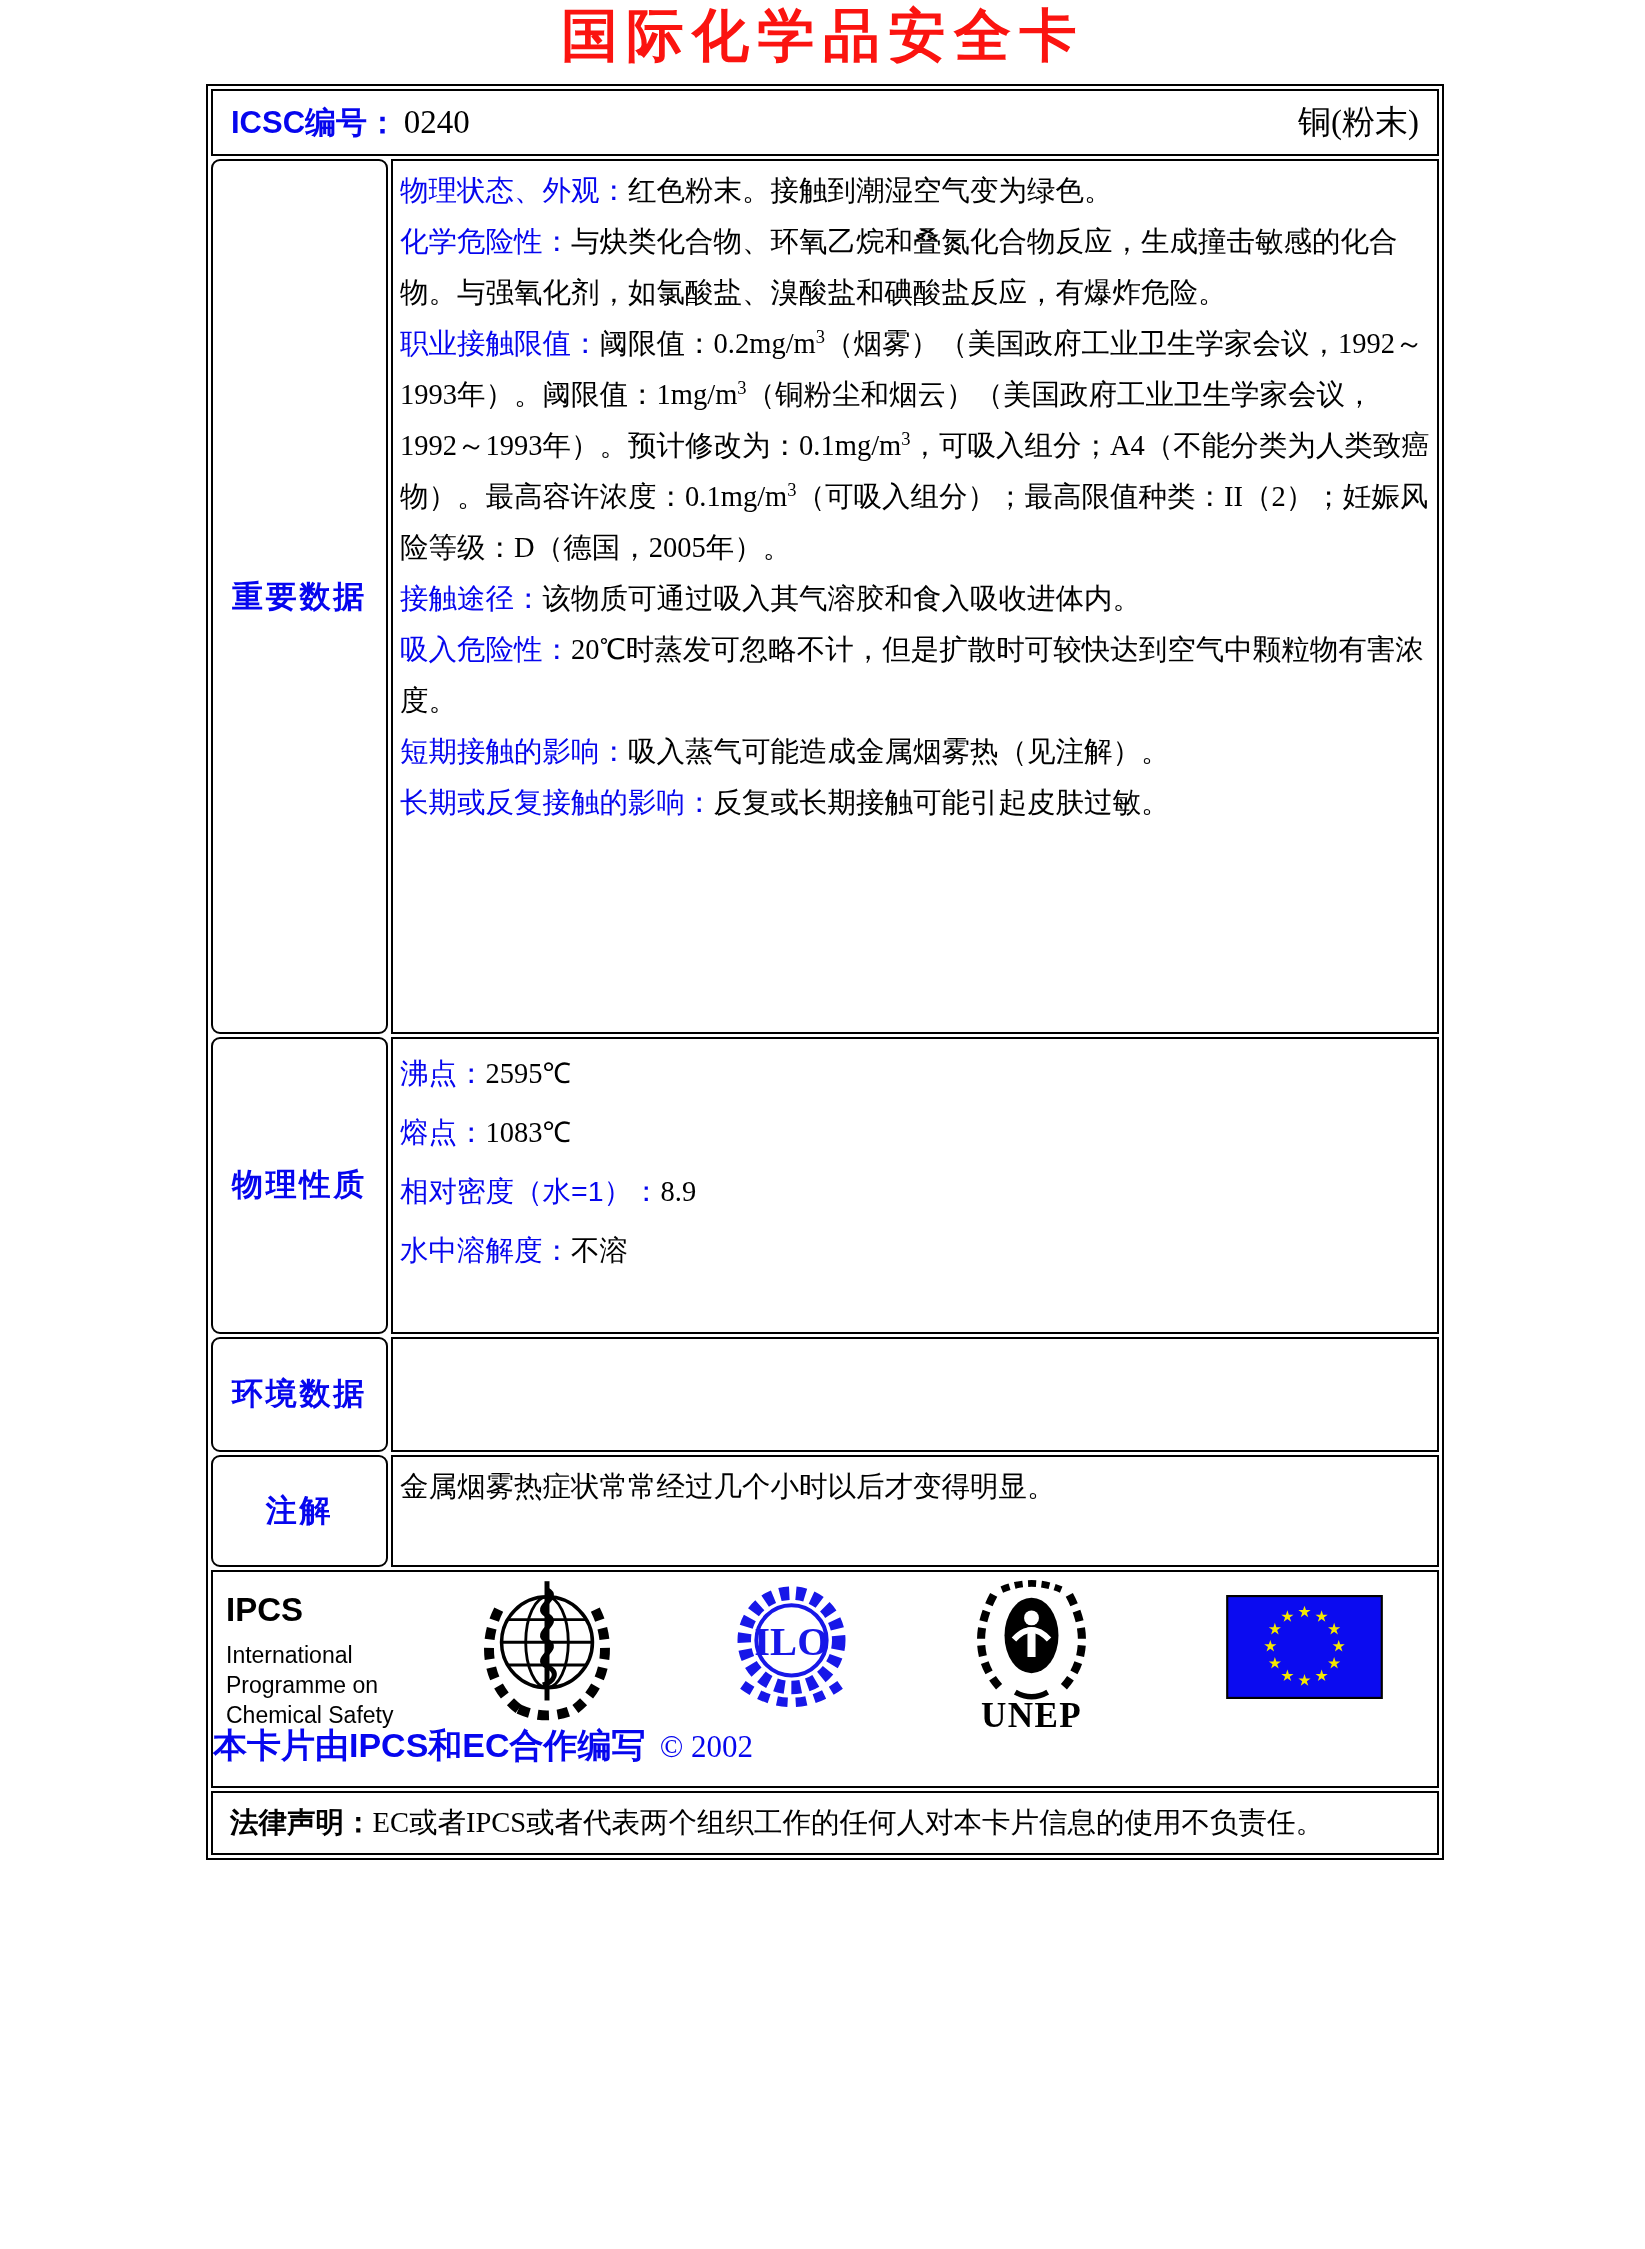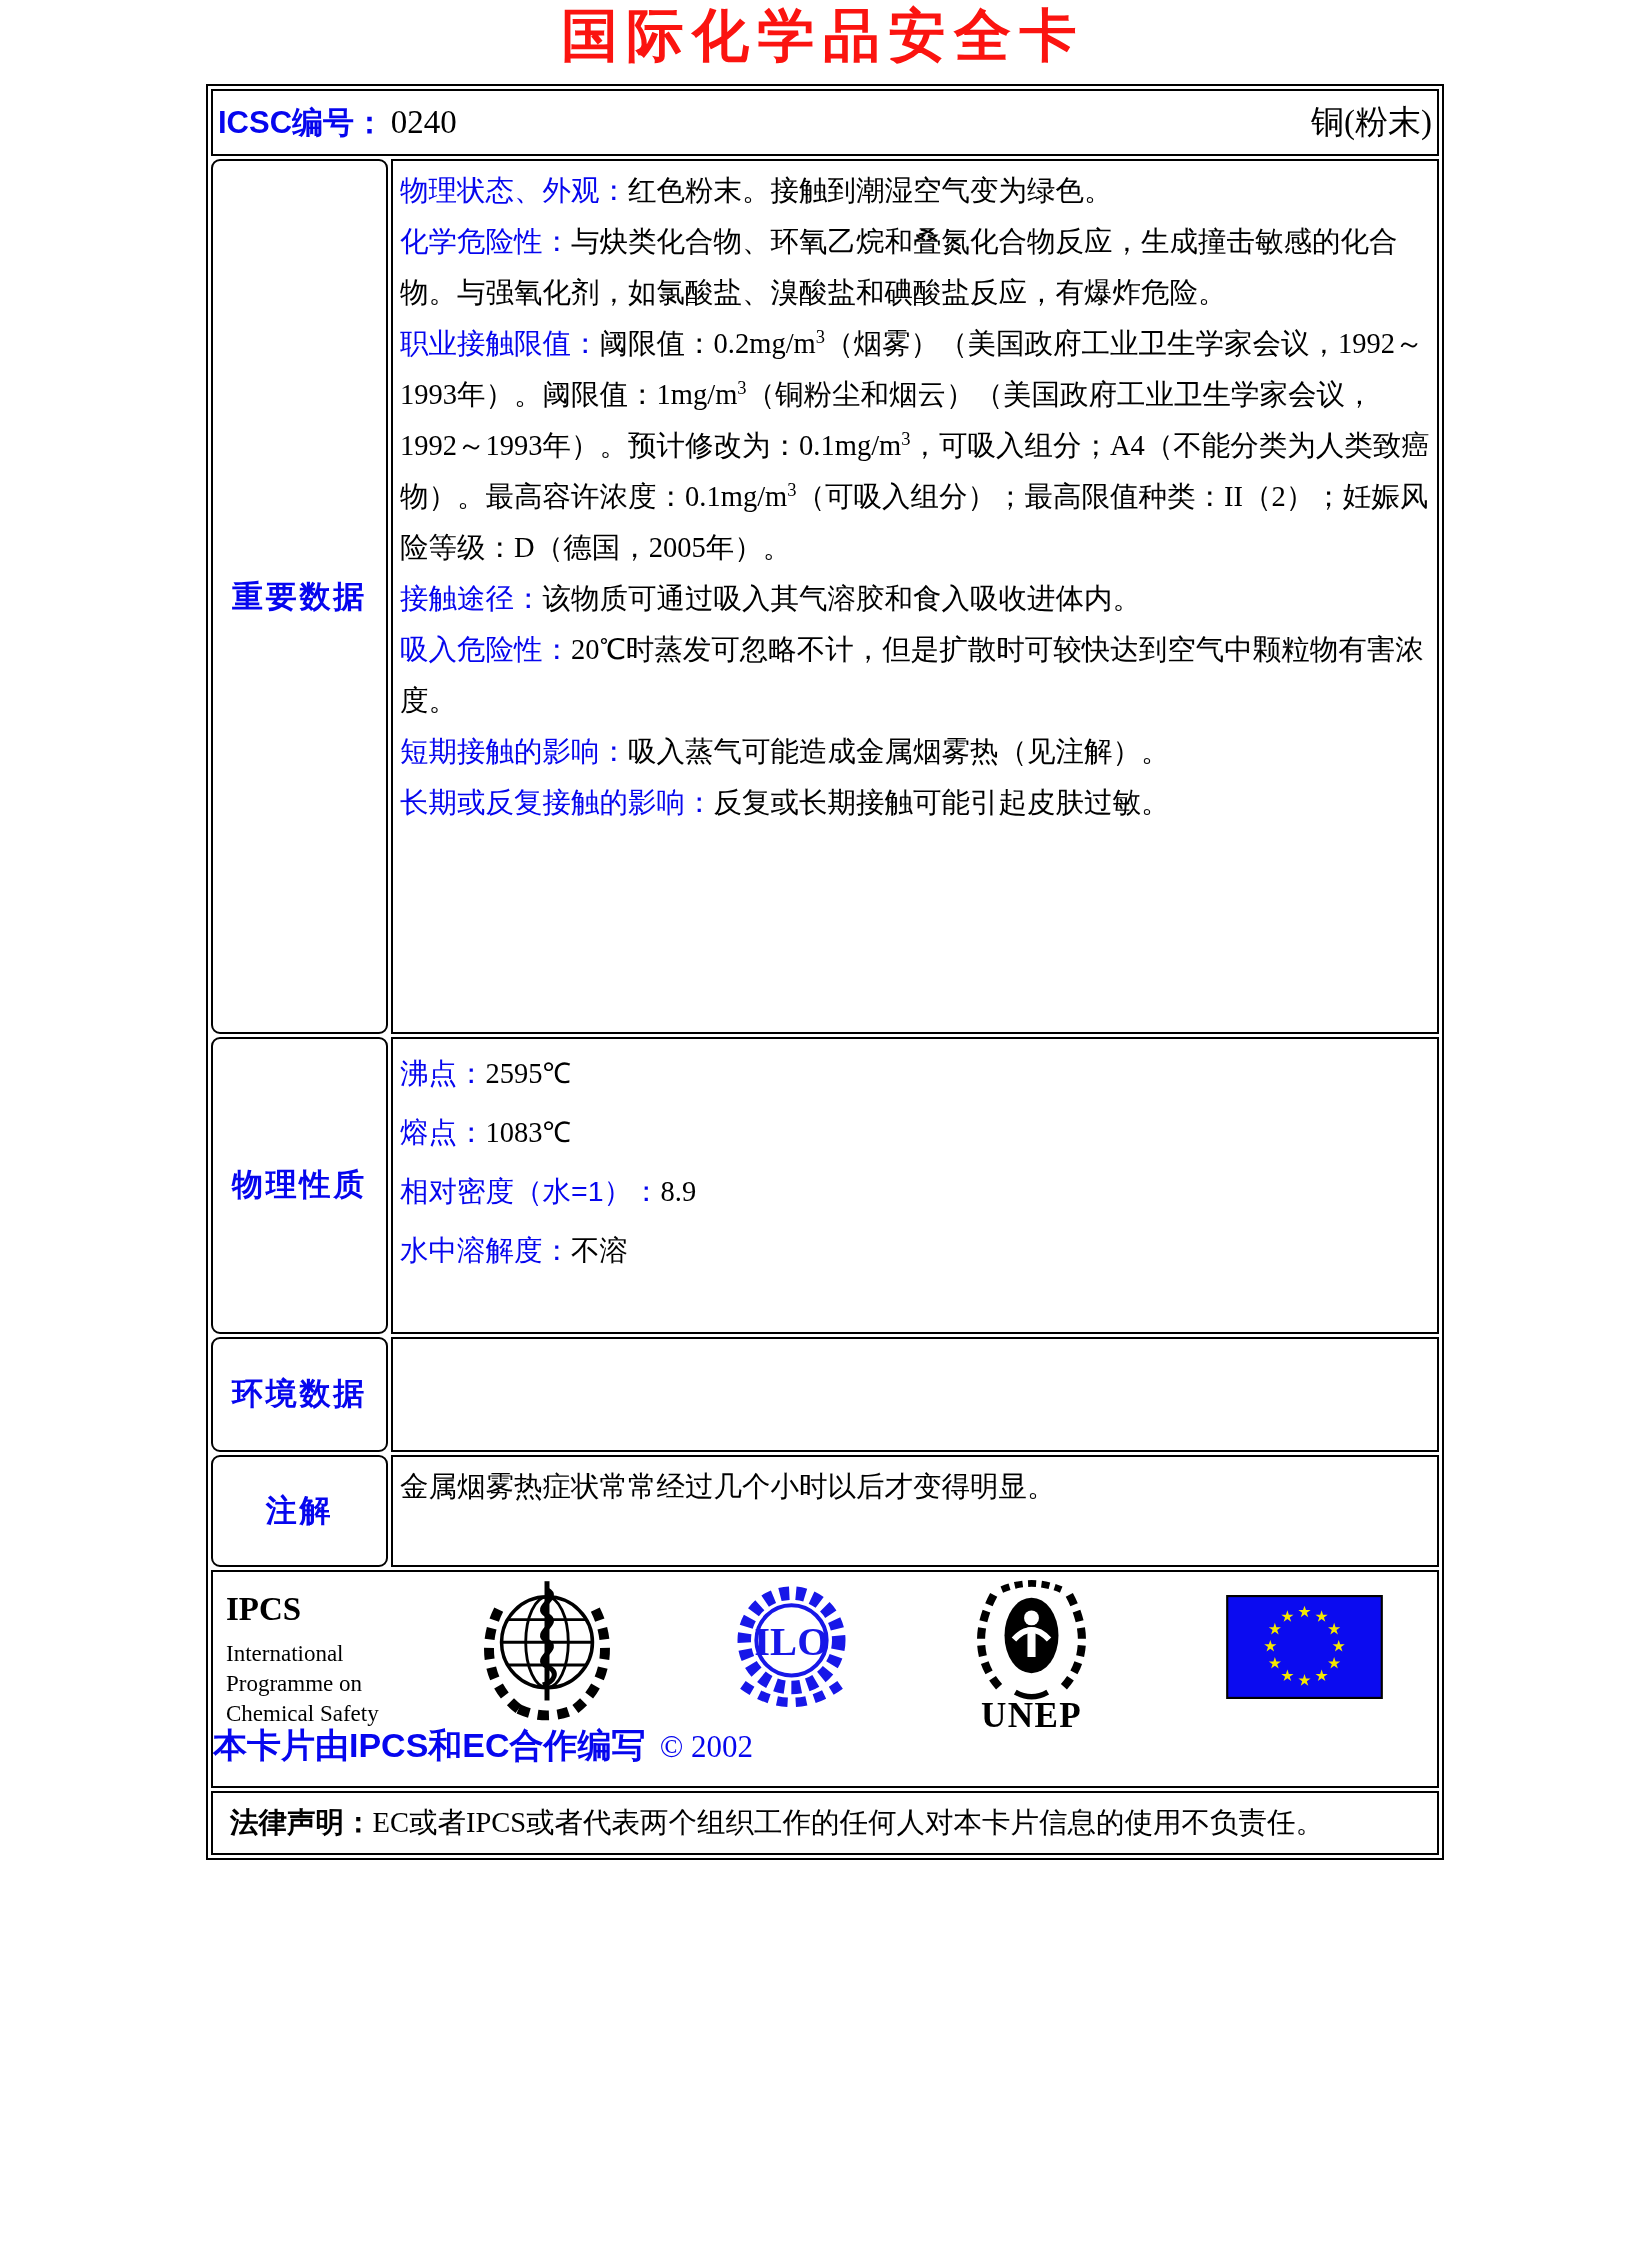--- a/index.html
+++ b/index.html
@@ -19,21 +19,21 @@
     position:absolute;top:2.8px;left:0;width:100%;margin:0;text-align:center;
     color:var(--title-red);font-family:"Liberation Serif",serif;font-weight:bold;
     font-size:57px;line-height:1.15;letter-spacing:8.5px;
   }
   table.card{
     position:absolute;left:206px;top:84px;width:1238px;table-layout:fixed;
     border-collapse:separate;border-spacing:3.6px;border:2.1px solid #000;background:#fff;
   }
   td{border:2.1px solid #000;vertical-align:top;background:#fff;overflow:hidden;}
   
-  .hdr-cell{height:63px;vertical-align:middle;padding:0 5px;margin-left:17px;}
+  .hdr-cell{height:63px;vertical-align:middle;padding:0 18px;margin-left:17px;}
   .hdr{display:flex;justify-content:space-between;align-items:center;}
   .hdr-label{color:var(--accent-blue);font-family:"Liberation Sans",sans-serif;font-weight:bold;font-size:31px;}
   .hdr-num{font-size:33px;margin-left:5.7px;}
   .hdr-right{font-size:33px;}
   
   .label-cell{
     text-align:center;vertical-align:middle;color:var(--accent-blue);
     font-family:"Liberation Sans",sans-serif;font-weight:bold;font-size:31px;letter-spacing:2.8px;padding:0;border-radius:9px;
   }
   
@@ -43,21 +43,21 @@
   .sec-physical{height:288px;}
   .sec-env{height:107px;}
   .sec-notes{height:104px;}
   .sec-add{height:107px;}
   .para{margin:0;line-height:51px;}
   .sec-physical .para{line-height:58px;}
   .plabel{color:var(--accent-blue);font-family:"Liberation Sans",sans-serif;font-weight:normal;}
   sup.psup{font-size:18.5px;line-height:0;}
   
   .logos-cell{height:214px;position:relative;padding:0;}
-  .ipcs-block{position:absolute;left:13px;top:18.5px;font-family:Liberation Serif, serif;}
+  .ipcs-block{position:absolute;left:13px;top:18.5px;font-family:Liberation Sans, sans-serif;}
   .ipcs-title{font-weight:bold;font-size:33px;margin-bottom:11.4px;}
   .ipcs-line{font-size:23px;line-height:30px;}
   .who-logo{position:absolute;left:263px;top:5.7px;}
   .ilo-logo{position:absolute;left:511px;top:7.1px;}
   .unep-logo{position:absolute;left:751px;top:4.3px;}
   .eu-flag{position:absolute;left:1013px;top:23px;}
   .caption{position:absolute;left:0;right:0;top:151px;white-space:nowrap;}
   .caption-main{color:var(--accent-blue);font-family:"Liberation Sans",sans-serif;font-weight:bold;font-size:34px;}
   .caption-copy{color:var(--accent-blue);font-family:"Liberation Serif",serif;font-size:31px;margin-left:14.2px;}
   

